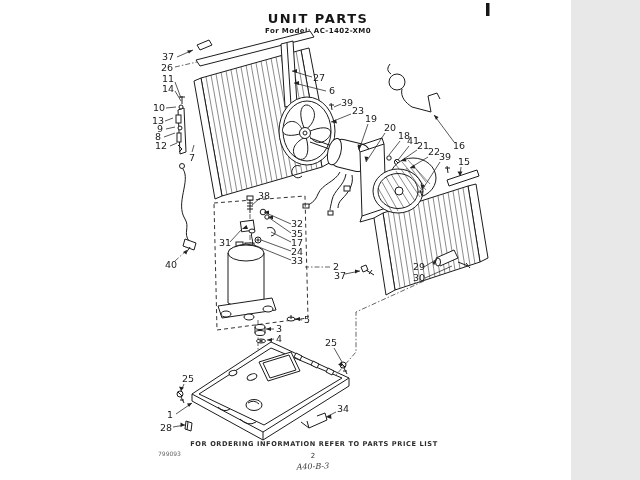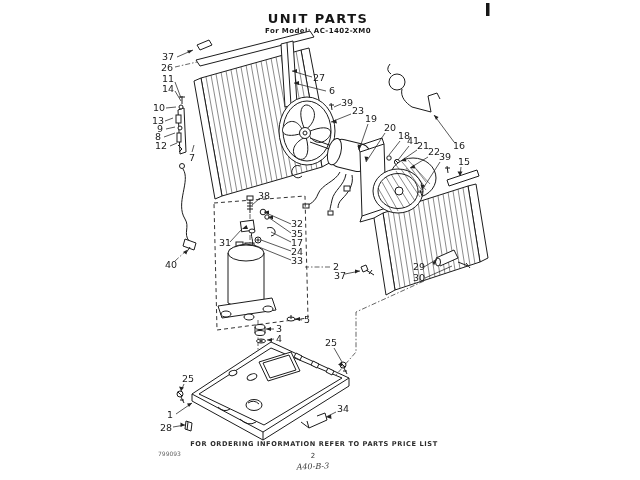--- a/index.html
+++ b/index.html
@@ -1,16 +1,16 @@
 <!DOCTYPE html>
 <html><head>
 <meta charset="utf-8">
 <style>
   html,body{margin:0;padding:0;background:#e8e8e8;}
-  .page{position:relative;width:640px;height:480px;background:#ffffff;overflow:hidden;
+  .page{position:relative;width:571px;height:480px;background:#ffffff;overflow:hidden;
         font-family:"DejaVu Sans", sans-serif;}
   svg{position:absolute;left:0;top:0;}
   svg text{fill:#161616;}
   .title{font-size:13px;font-weight:bold;letter-spacing:1.5px;text-anchor:middle;}
   .subtitle{font-size:7px;font-weight:bold;letter-spacing:0.4px;text-anchor:middle;}
   .callout{font-size:9.5px;text-anchor:middle;fill:#1a1a1a;}
   .footnote{font-size:6.6px;font-weight:bold;letter-spacing:0.6px;text-anchor:middle;fill:#2b2b2b;}
   .docnum{font-size:6px;fill:#666;text-anchor:start;}
   .pagenum{font-size:7px;text-anchor:middle;fill:#333;}
   .handwrit{font-size:8px;font-style:italic;font-family:"DejaVu Serif",serif;text-anchor:middle;fill:#3a3a3a;}

